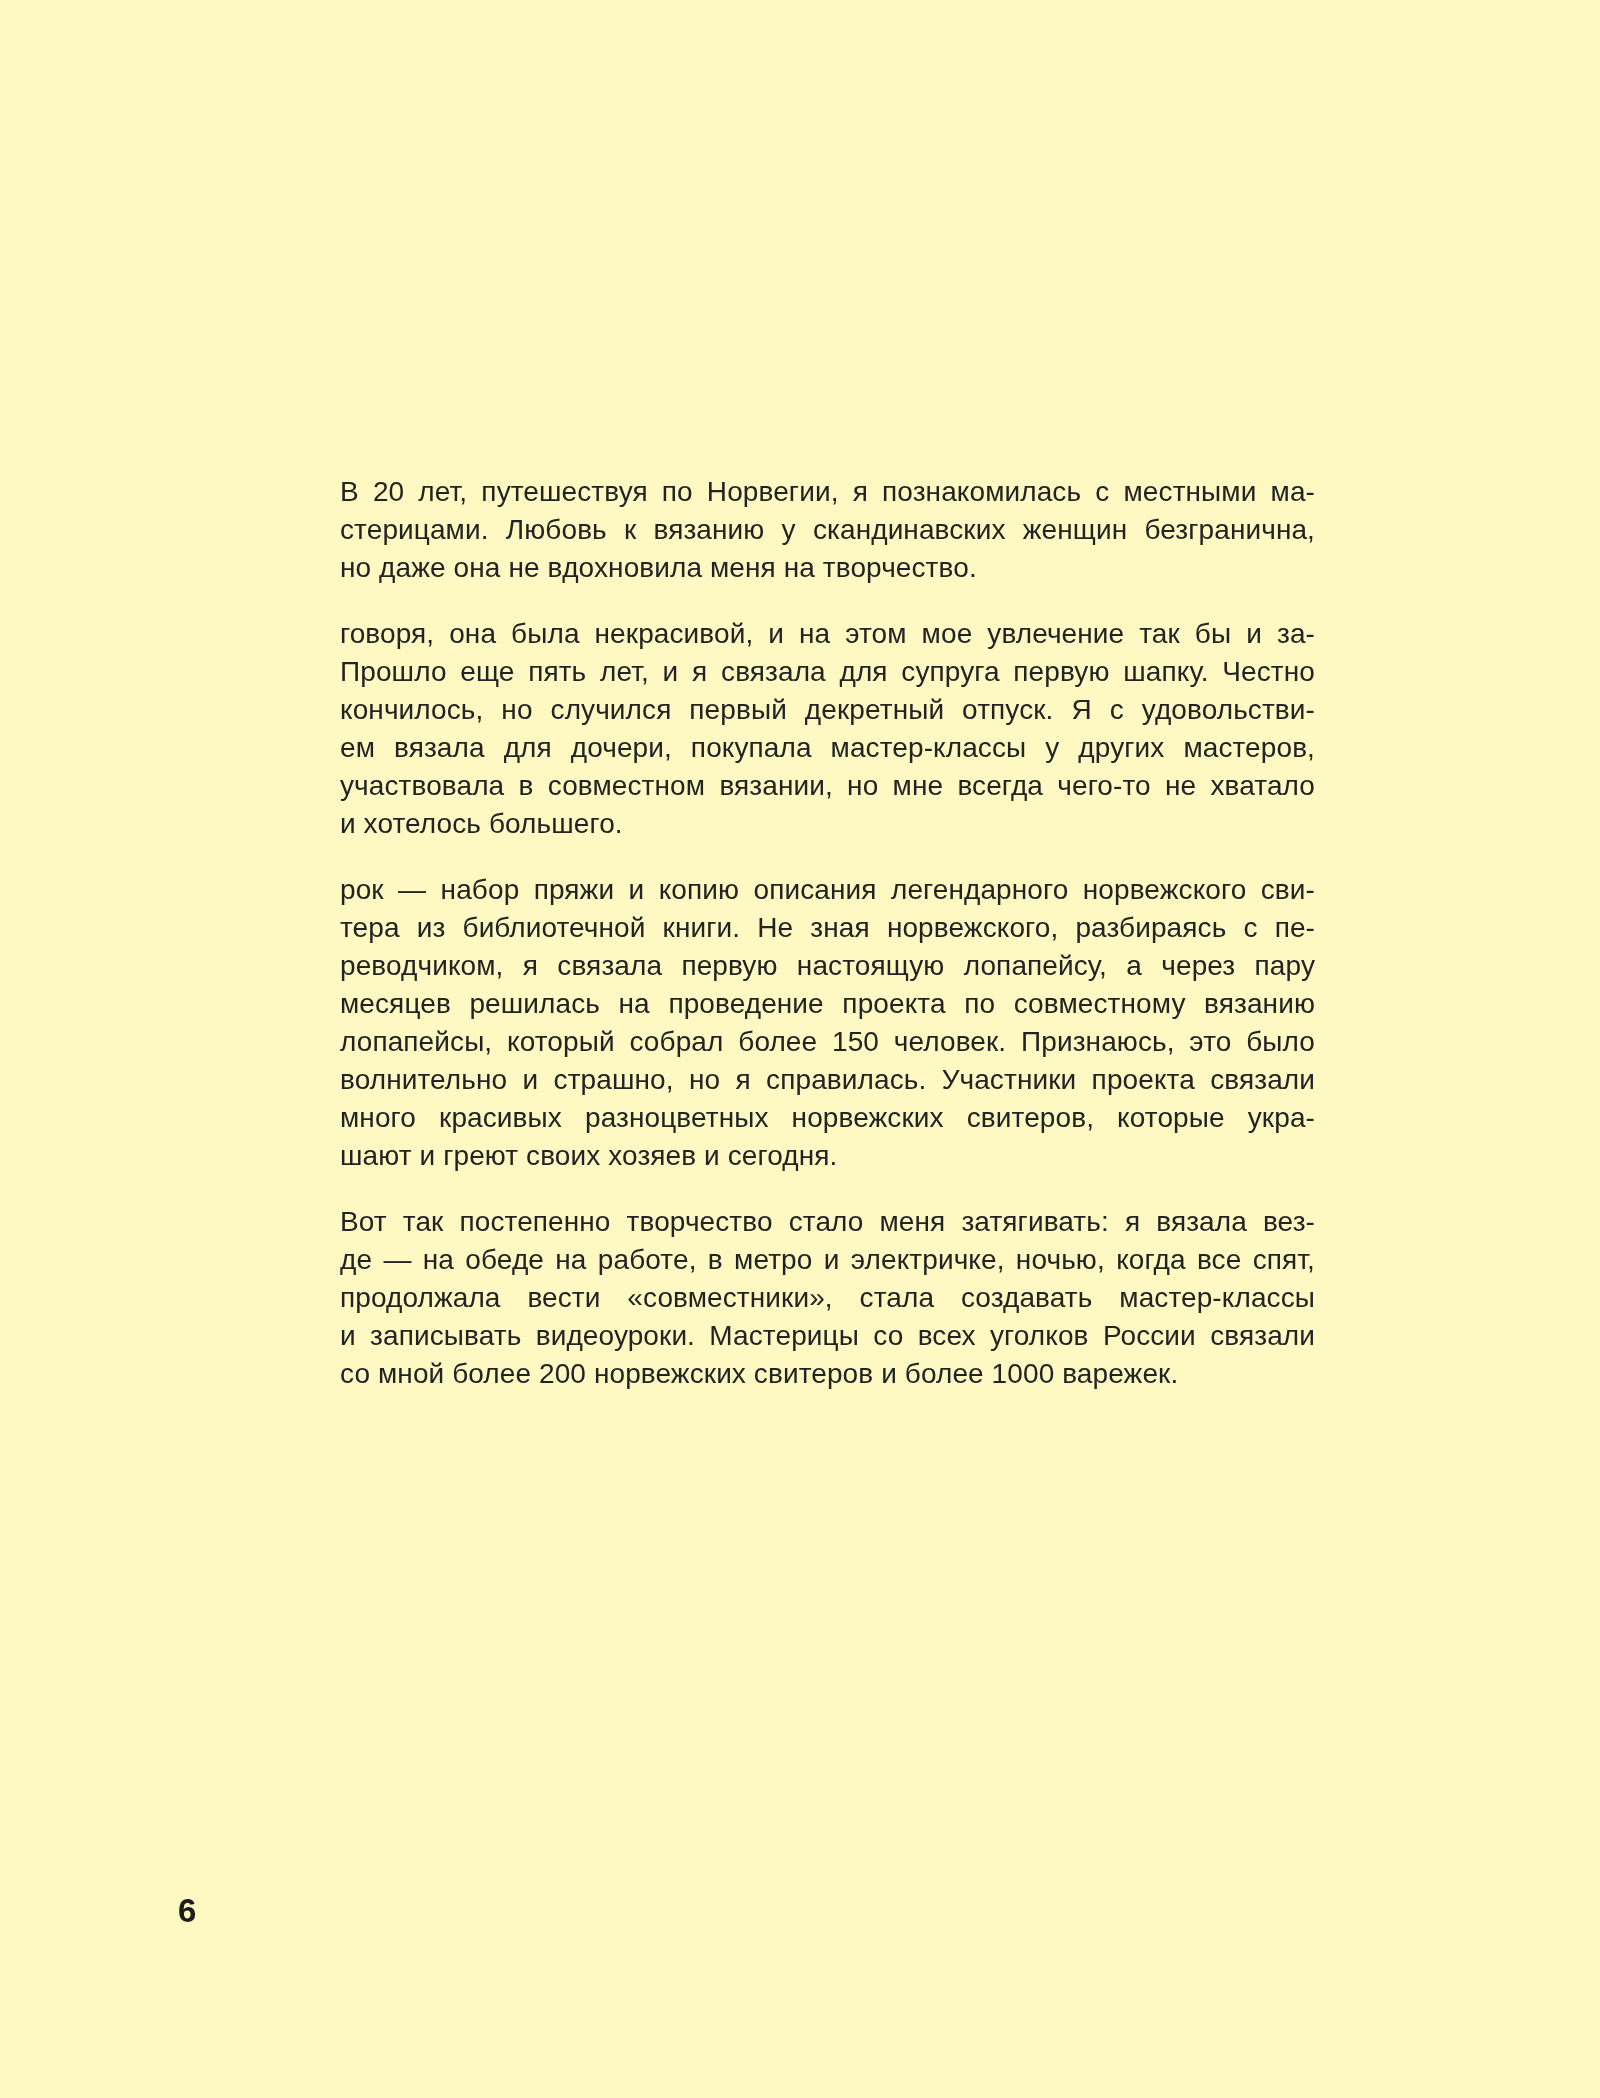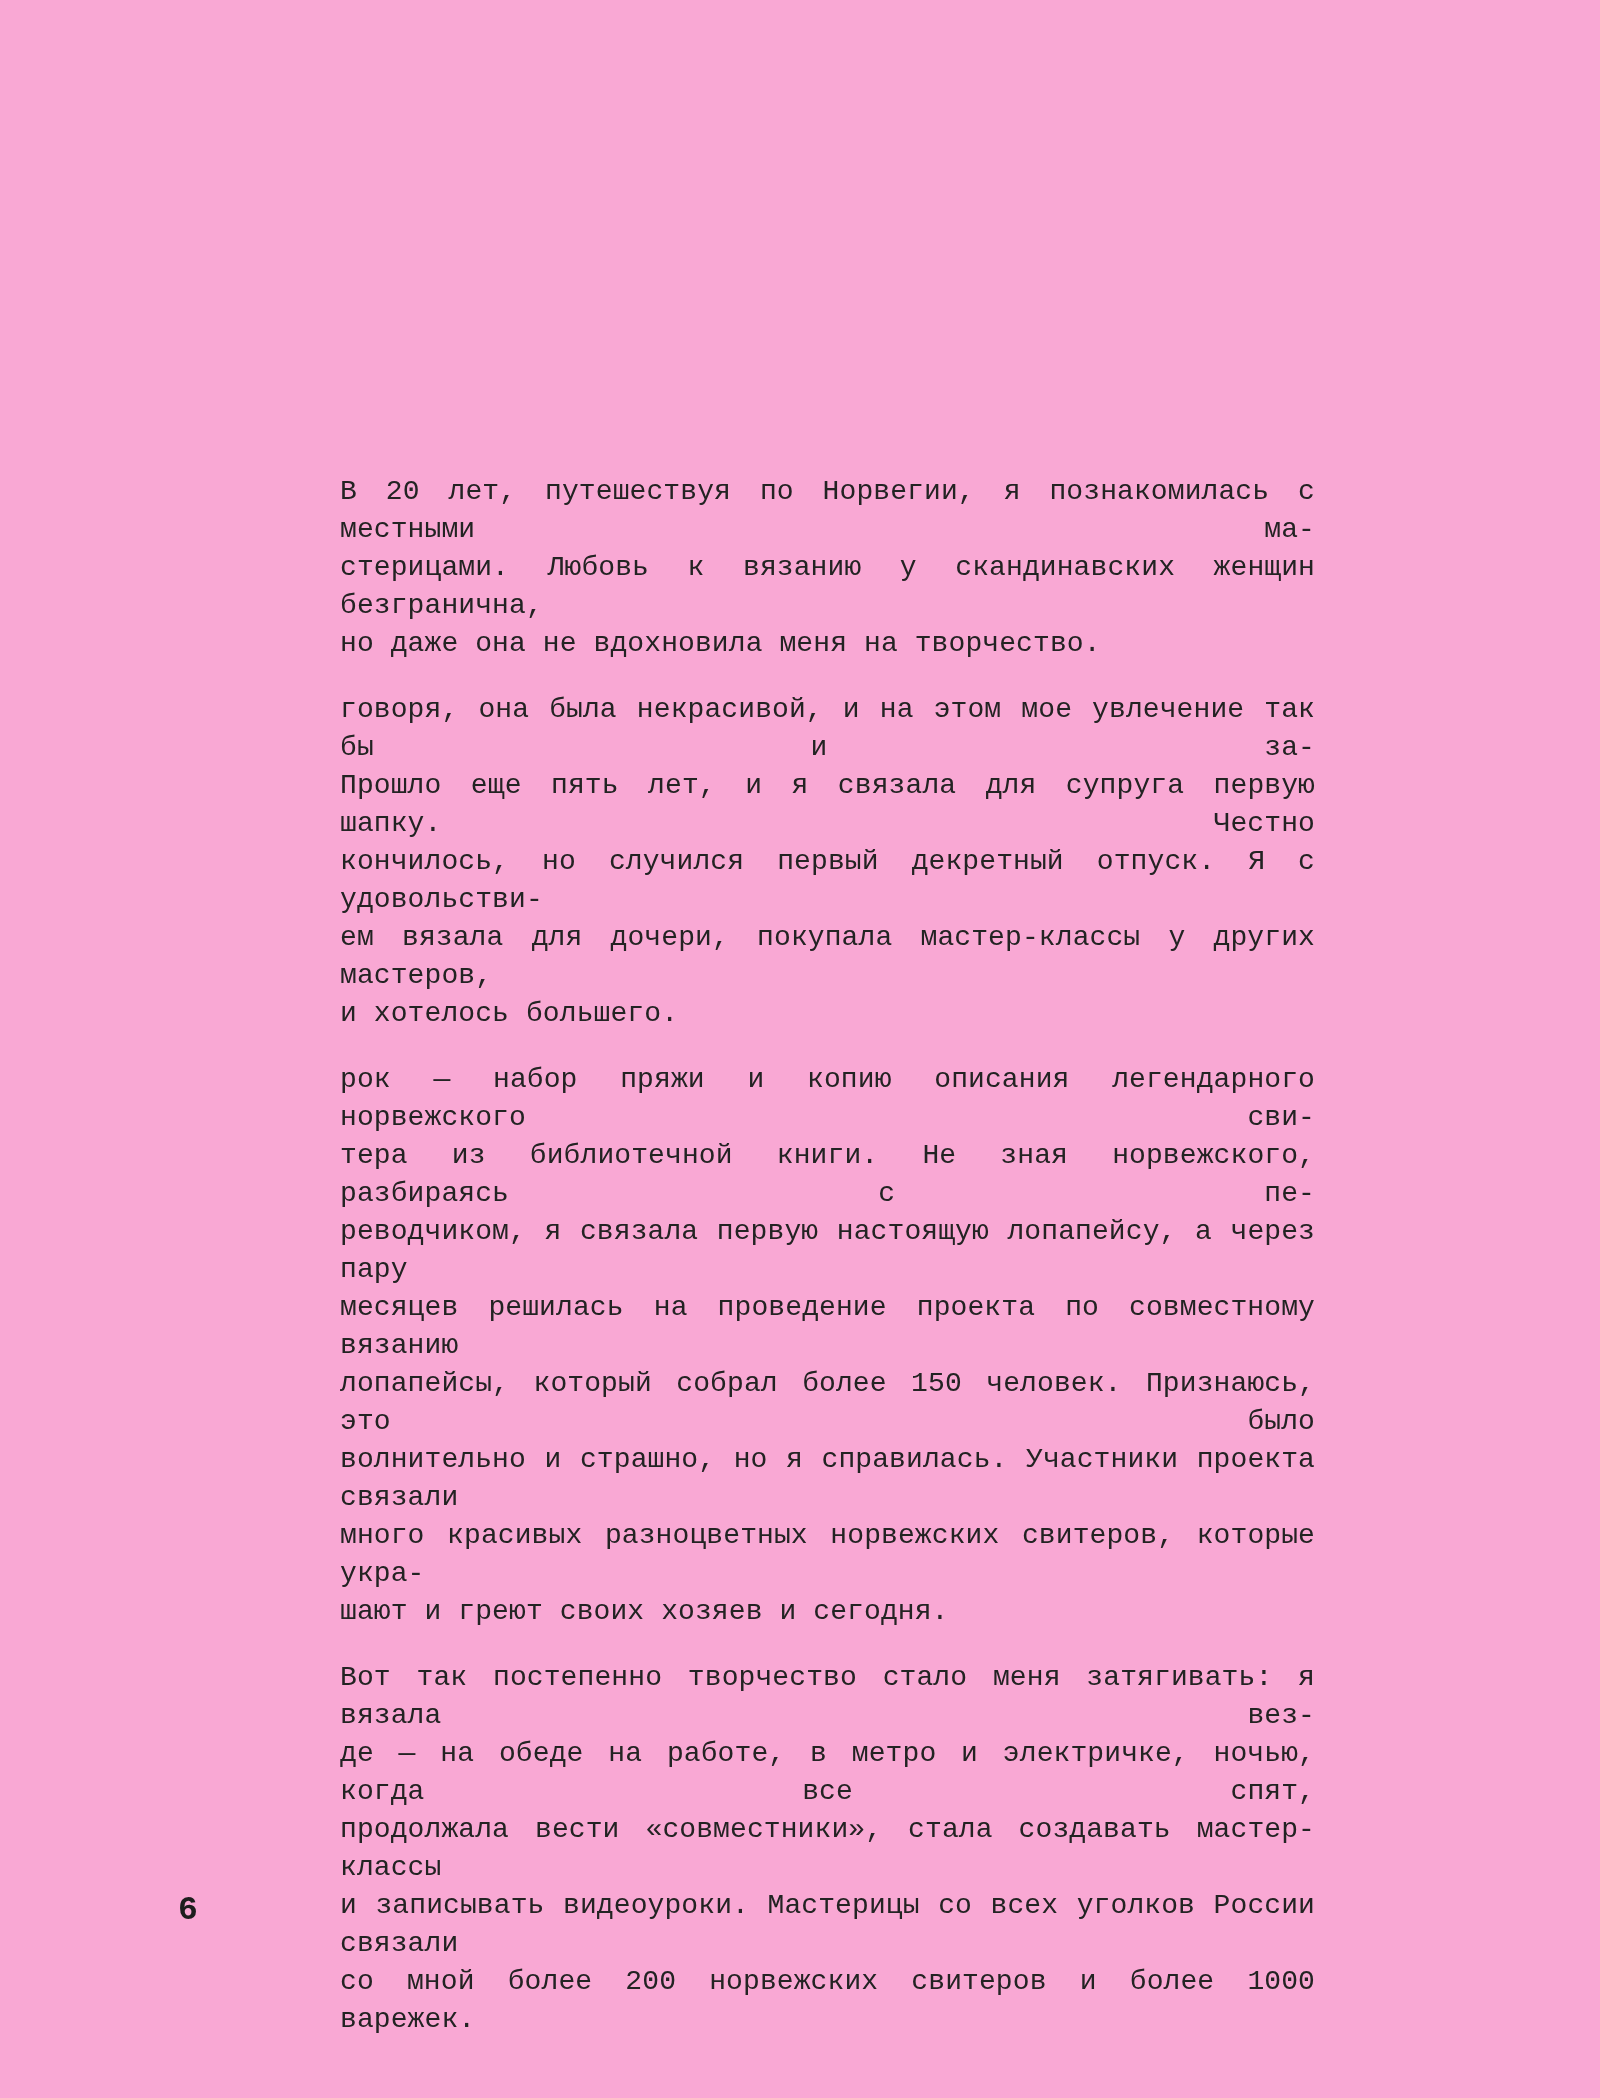--- a/index.html
+++ b/index.html
@@ -3,22 +3,22 @@
 <meta charset="utf-8">
 <style>
   html, body {
     margin: 0;
     padding: 0;
   }
   .page {
     position: relative;
     width: 1600px;
     height: 2098px;
-    background: #f9a8d4;
-    font-family: Liberation Mono, monospace;
+    background: #fef9c3;
+    font-family: Liberation Sans, sans-serif;
     color: #232323;
     overflow: hidden;
   }
   .text-block {
     position: absolute;
     left: 340px;
     top: 473px;
     width: 975px;
   }
   .para {
@@ -62,20 +62,21 @@
       <div class="line">В 20 лет, путешествуя по Норвегии, я познакомилась с местными ма-</div>
       <div class="line">стерицами. Любовь к вязанию у скандинавских женщин безгранична,</div>
       <div class="line last">но даже она не вдохновила меня на творчество.</div>
     </div>
 
     <div class="para">
       <div class="line">говоря, она была некрасивой, и на этом мое увлечение так бы и за-</div>
       <div class="line">Прошло еще пять лет, и я связала для супруга первую шапку. Честно</div>
       <div class="line">кончилось, но случился первый декретный отпуск. Я с удовольстви-</div>
       <div class="line">ем вязала для дочери, покупала мастер-классы у других мастеров,</div>
+      <div class="line">участвовала в совместном вязании, но мне всегда чего-то не хватало</div>
       <div class="line last">и хотелось большего.</div>
     </div>
 
     <div class="para">
       <div class="line">рок — набор пряжи и копию описания легендарного норвежского сви-</div>
       <div class="line">тера из библиотечной книги. Не зная норвежского, разбираясь с пе-</div>
       <div class="line">реводчиком, я связала первую настоящую лопапейсу, а через пару</div>
       <div class="line">месяцев решилась на проведение проекта по совместному вязанию</div>
       <div class="line">лопапейсы, который собрал более 150 человек. Признаюсь, это было</div>
       <div class="line">волнительно и страшно, но я справилась. Участники проекта связали</div>

